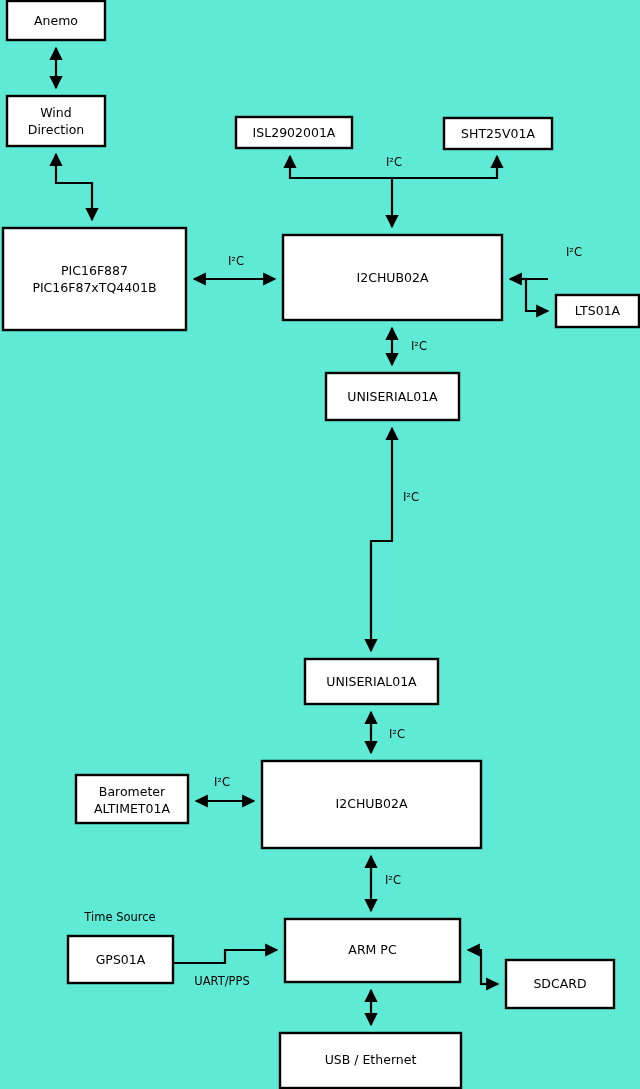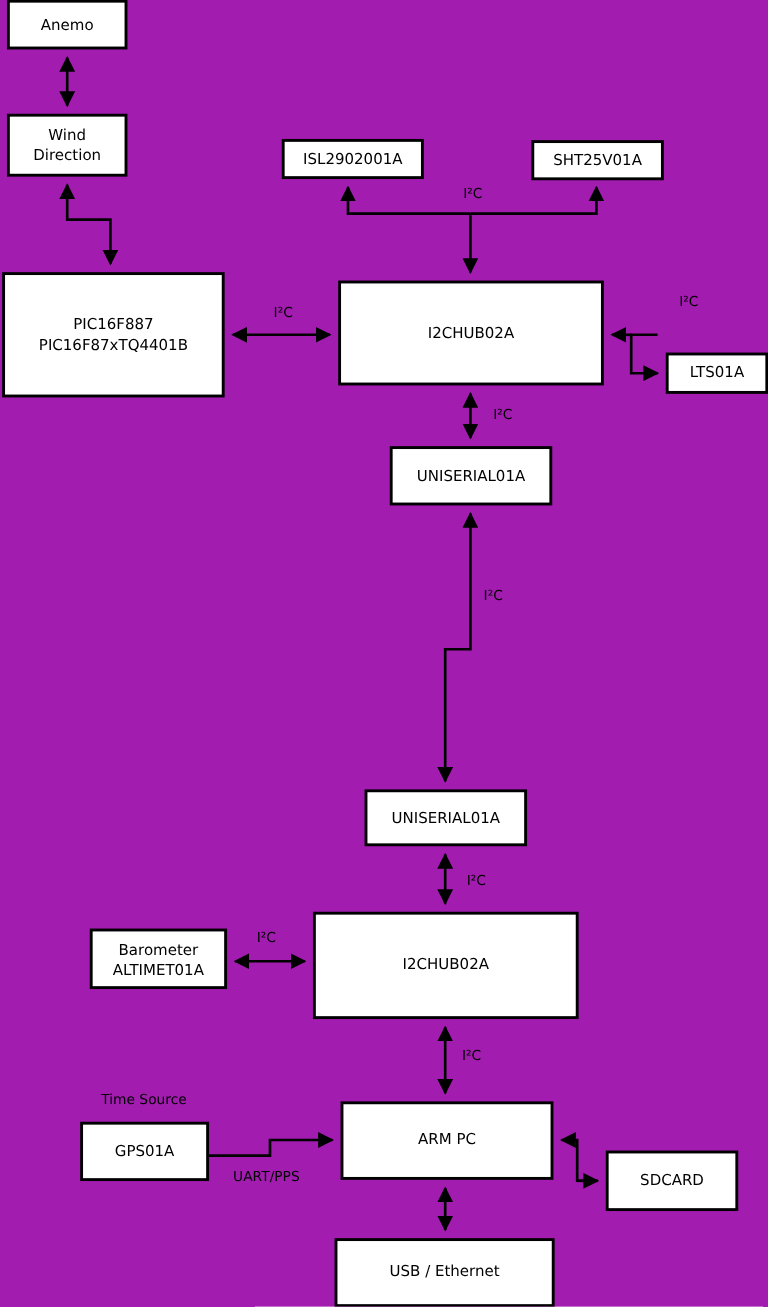--- a/index.html
+++ b/index.html
@@ -4,21 +4,21 @@
 <style>
   html, body {
     margin: 0;
     padding: 0;
     background: #ffffff;
   }
   #canvas {
     position: relative;
     width: 640px;
     height: 1089px;
-    background: #a21caf;
+    background: #5eead4;
     overflow: hidden;
     font-family: "DejaVu Sans", "Liberation Sans", sans-serif;
   }
   svg.diagram {
     position: absolute;
     top: 0;
     left: 0;
     width: 640px;
     height: 1089px;
   }

